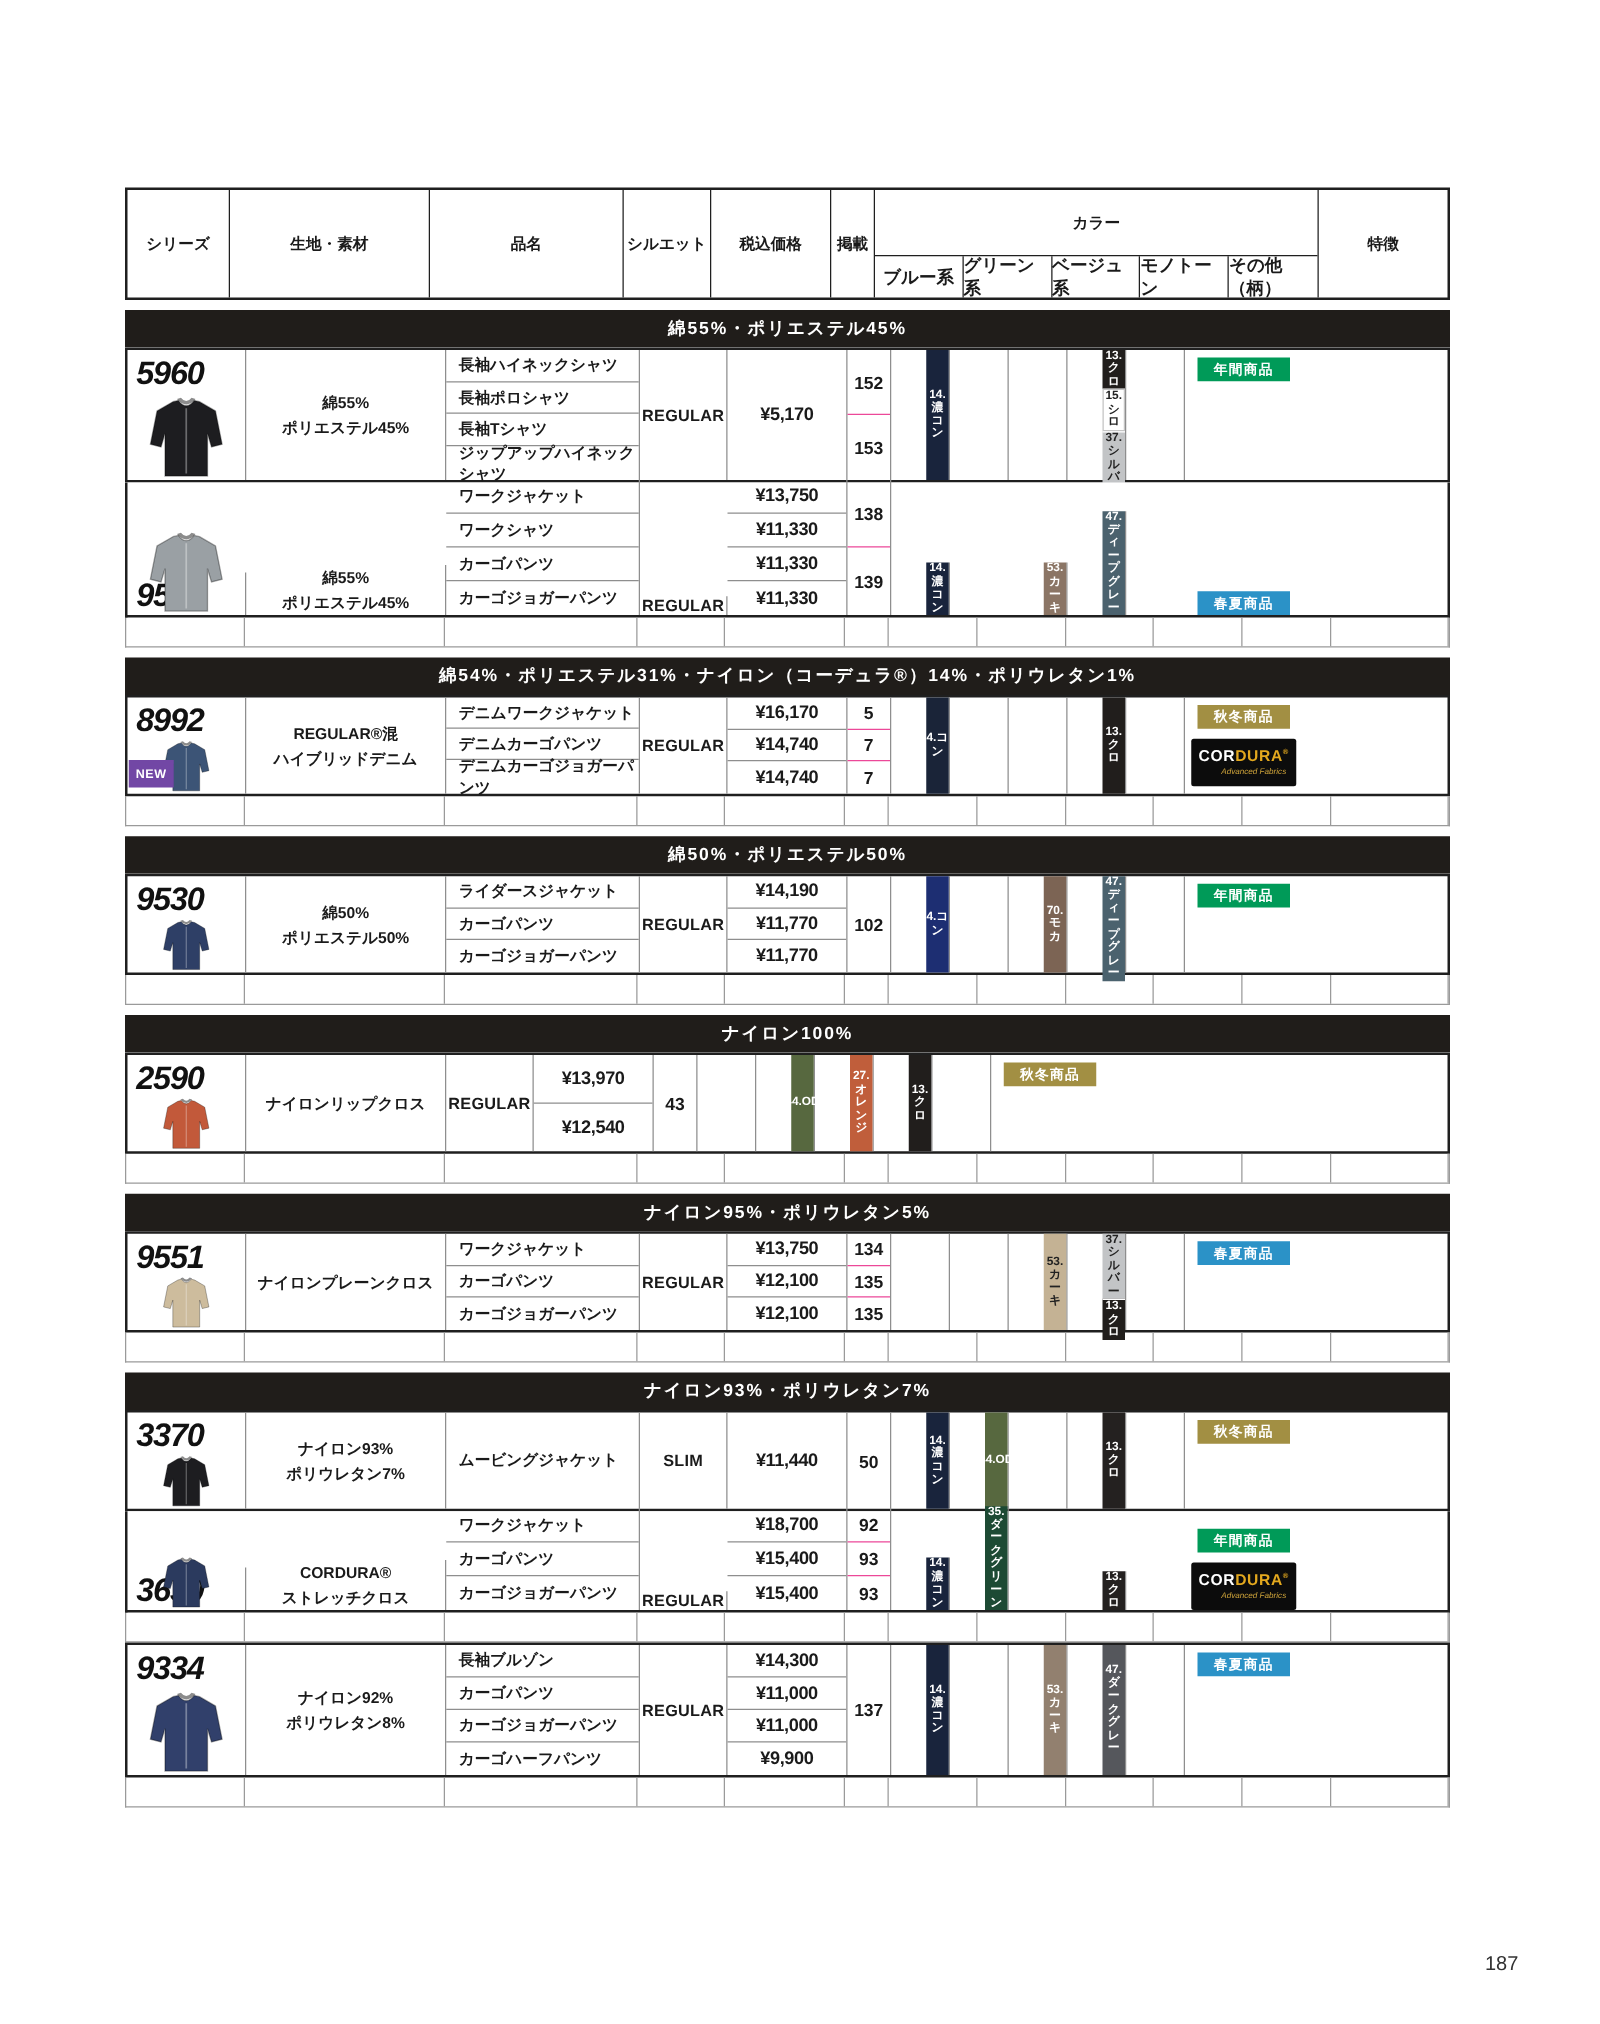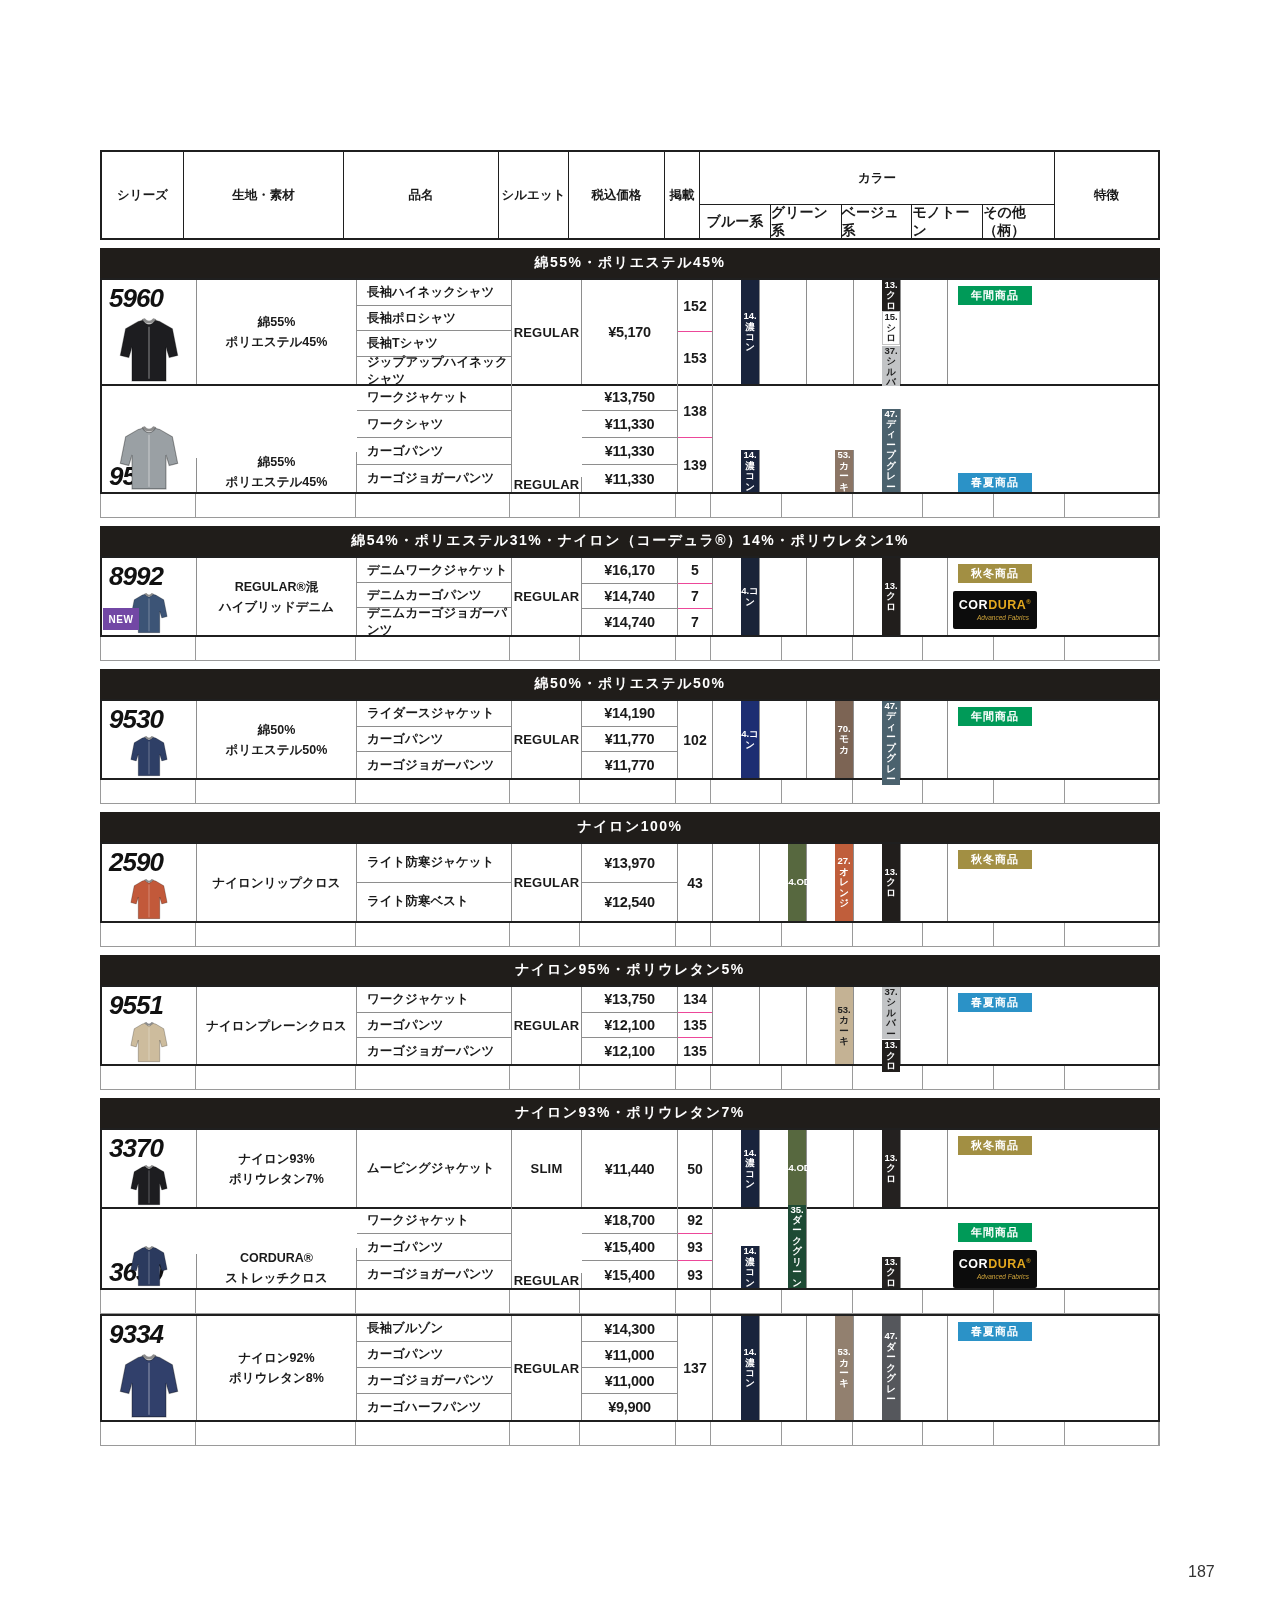--- a/index.html
+++ b/index.html
@@ -334,24 +334,20 @@
         <div class="row-block" style="height: 81px;">
           <div class="cell c-series">
             <span class="series-num">2590</span>
             <svg class="jacket" width="68" height="43" viewBox="0 0 64 64" preserveAspectRatio="xMidYMax meet">
               <path d="M22 6 L10 13 L5 38 L13 40 L16 30 L16 62 L48 62 L48 30 L51 40 L59 38 L54 13 L42 6 L38 5 Q32 13 26 5 Z" fill="#c2593a" stroke="rgba(0,0,0,0.35)" stroke-width="1"></path>
               <path d="M25 4 Q32 12 39 4 L36 3 Q32 8 28 3 Z" fill="rgba(0,0,0,0.45)"></path>
               <line x1="32" y1="11" x2="32" y2="60" stroke="rgba(255,255,255,0.35)" stroke-width="1.3"></line>
             </svg>
           </div>
           <div class="cell c-fabric">ナイロンリップクロス</div>
-          <div class="cell c-names">
-            <div class="name-cell" style="height: 40.5px;">ライト防寒ジャケット</div>
-            <div class="name-cell" style="height: 40.5px;">ライト防寒ベスト</div>
-          </div>
           <div class="cell c-sil">REGULAR</div>
           <div class="cell c-price">
             <div class="price-cell" style="height: 40.5px;">¥13,970</div>
             <div class="price-cell" style="height: 40.5px;">¥12,540</div>
           </div>
           <div class="cell c-page">
             <div class="page-cell" style="height: 81px;">43</div>
           </div>
           <div class="cell c-sw"></div>
           <div class="cell c-sw">

